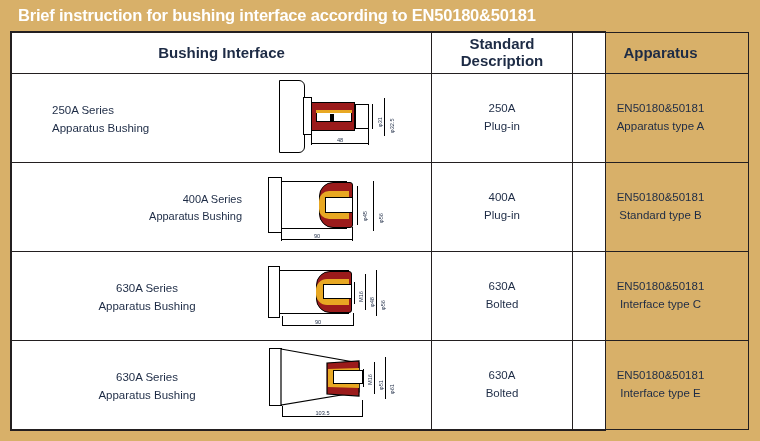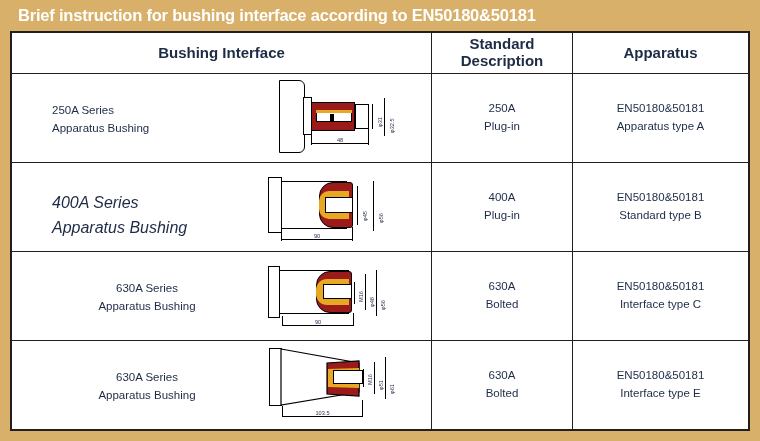--- a/index.html
+++ b/index.html
@@ -27,21 +27,21 @@
     font-size: 16.5px;
     font-weight: bold;
     letter-spacing: -0.2px;
     padding-left: 18px;
     white-space: nowrap;
   }
 
   .table-wrap {
     position: absolute;
     left: 10px; top: 31px;
-    width: 740px; height: 400px;
+    width: 596px; height: 400px;
     background: #ffffff;
     border: 1.5px solid #231f20;
   }
 
   table.spec {
     width: 100%; height: 100%;
     border-collapse: collapse;
     table-layout: fixed;
   }
   table.spec td, table.spec th {
@@ -174,21 +174,21 @@
           </td>
           <td class="cell-2line">
             <span>EN50180&amp;50181</span>
             <span>Apparatus type A</span>
           </td>
         </tr>
 
         <tr>
           <td class="draw-cell">
             <div class="draw-holder">
-              <div class="series-label" style="position:absolute;left:40px;top:28px;width:190px;text-align:left;font-size:16px;line-height:1.55;color:#1d2b45;font-style:italic;">
+              <div class="series-label" style="position:absolute;left:40px;top:28px;width:190px;text-align:right;font-size:11px;line-height:1.55;color:#1d2b45;">
                 <span>400A Series</span>
                 <span>Apparatus Bushing</span>
               </div>
 
               <div class="fig" style="left:250px;top:6px;width:145px;height:78px;">
 
                 <div class="blk" style="left:6px;top:8px;width:14px;height:56px;background:#fff;"></div>
 
                 <div class="blk" style="left:19px;top:12px;width:66px;height:48px;background:#fff;"></div>
 

